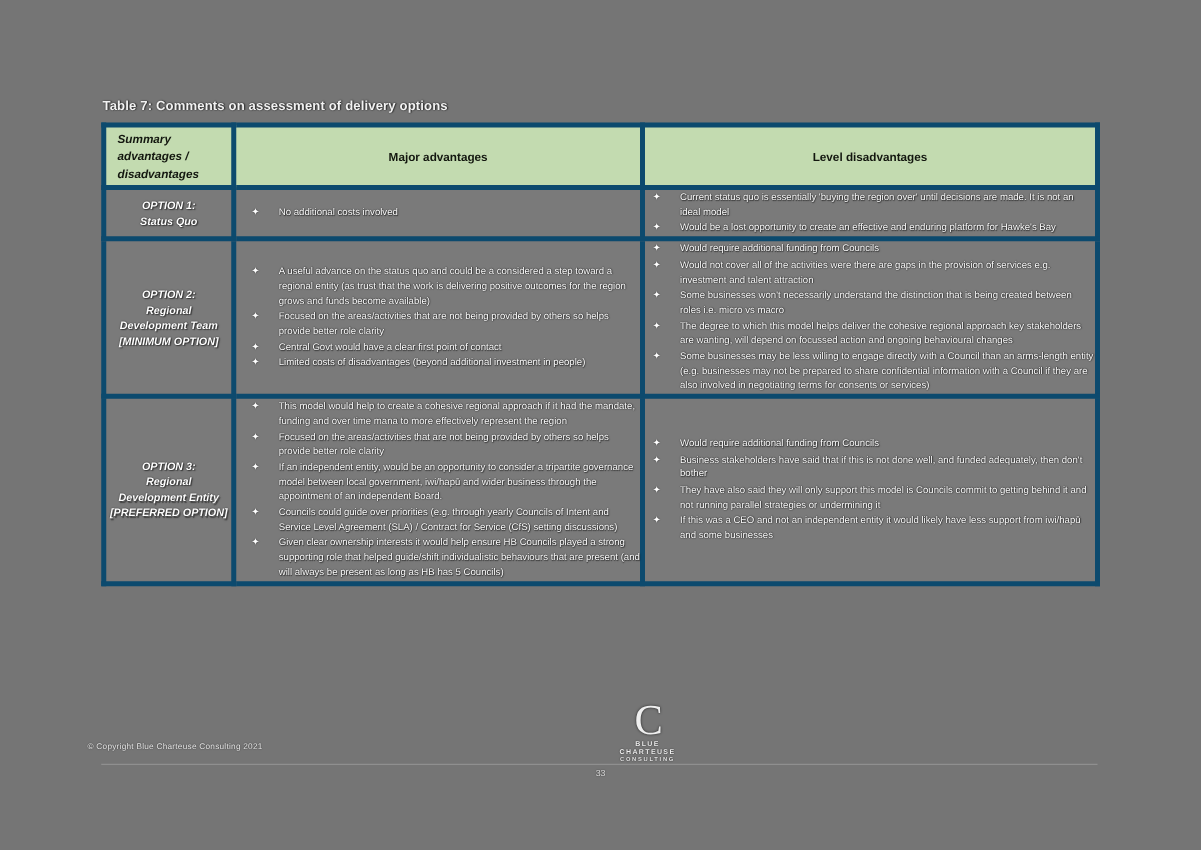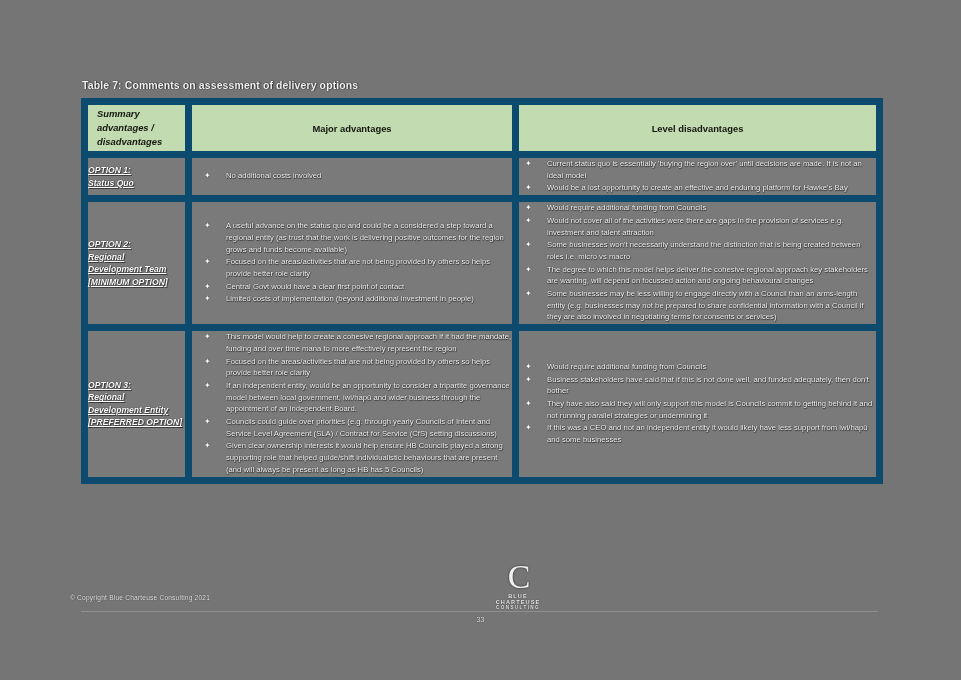--- a/index.html
+++ b/index.html
@@ -38,21 +38,21 @@
   }
   table.tbl {
     position: absolute;
     left: 81px;
     top: 98px;
     width: 795px;
     border-collapse: collapse;
     table-layout: fixed;
   }
   table.tbl td, table.tbl th {
-    border: 7px solid #0c4a6e;
+    border: 4px solid #0c4a6e;
     vertical-align: middle;
     padding: 0;
   }
   thead th {
     background: #c3dbb0;
     color: #13170f;
     font-size: 9.4px;
     font-weight: bold;
     height: 46px;
     padding: 3px 6px;
@@ -63,25 +63,24 @@
     text-align: left;
     padding-left: 9px;
     line-height: 1.5;
   }
   td.opt-label {
     background: #7a7a7a;
     color: #ffffff;
     font-size: 8.6px;
     font-style: italic;
     font-weight: bold;
-    text-align: left;
+    text-align: center;
     line-height: 1.45;
     padding: 4px 5px;
     text-shadow: 0 0 1px rgba(0,0,0,0.9), 1px 1px 1px rgba(0,0,0,0.5);
-    text-decoration: underline;
   }
   td.cell {
     background: #7a7a7a;
     padding: 5px 4px 6px 4px;
     vertical-align: top;
   }
   ul.blist {
     list-style: none;
     margin: 0;
     padding: 0;
@@ -206,21 +205,21 @@
           </td>
         </tr>
 
         <tr>
           <td class="opt-label">OPTION 2:<br>Regional<br>Development Team<br>[MINIMUM OPTION]</td>
           <td class="cell adv">
             <ul class="blist">
                 <li><span class="bullet">✦</span><span>A useful advance on the status quo and could be a considered a step toward a regional entity (as trust that the work is delivering positive outcomes for the region grows and funds become available)</span></li>
                 <li><span class="bullet">✦</span><span>Focused on the areas/activities that are not being provided by others so helps provide better role clarity</span></li>
                 <li><span class="bullet">✦</span><span>Central Govt would have a clear first point of contact</span></li>
-                <li><span class="bullet">✦</span><span>Limited costs of implementation (beyond additional investment in people)</span></li>
+                <li><span class="bullet">✦</span><span>Limited costs of disadvantages (beyond additional investment in people)</span></li>
               </ul>
           </td>
           <td class="cell dis">
             <ul class="blist">
                 <li><span class="bullet">✦</span><span>Would require additional funding from Councils</span></li>
                 <li><span class="bullet">✦</span><span>Would not cover all of the activities were there are gaps in the provision of services e.g. investment and talent attraction</span></li>
                 <li><span class="bullet">✦</span><span>Some businesses won't necessarily understand the distinction that is being created between roles i.e. micro vs macro</span></li>
                 <li><span class="bullet">✦</span><span>The degree to which this model helps deliver the cohesive regional approach key stakeholders are wanting, will depend on focussed action and ongoing behavioural changes</span></li>
                 <li><span class="bullet">✦</span><span>Some businesses may be less willing to engage directly with a Council than an arms-length entity (e.g. businesses may not be prepared to share confidential information with a Council if they are also involved in negotiating terms for consents or services)</span></li>
               </ul>

